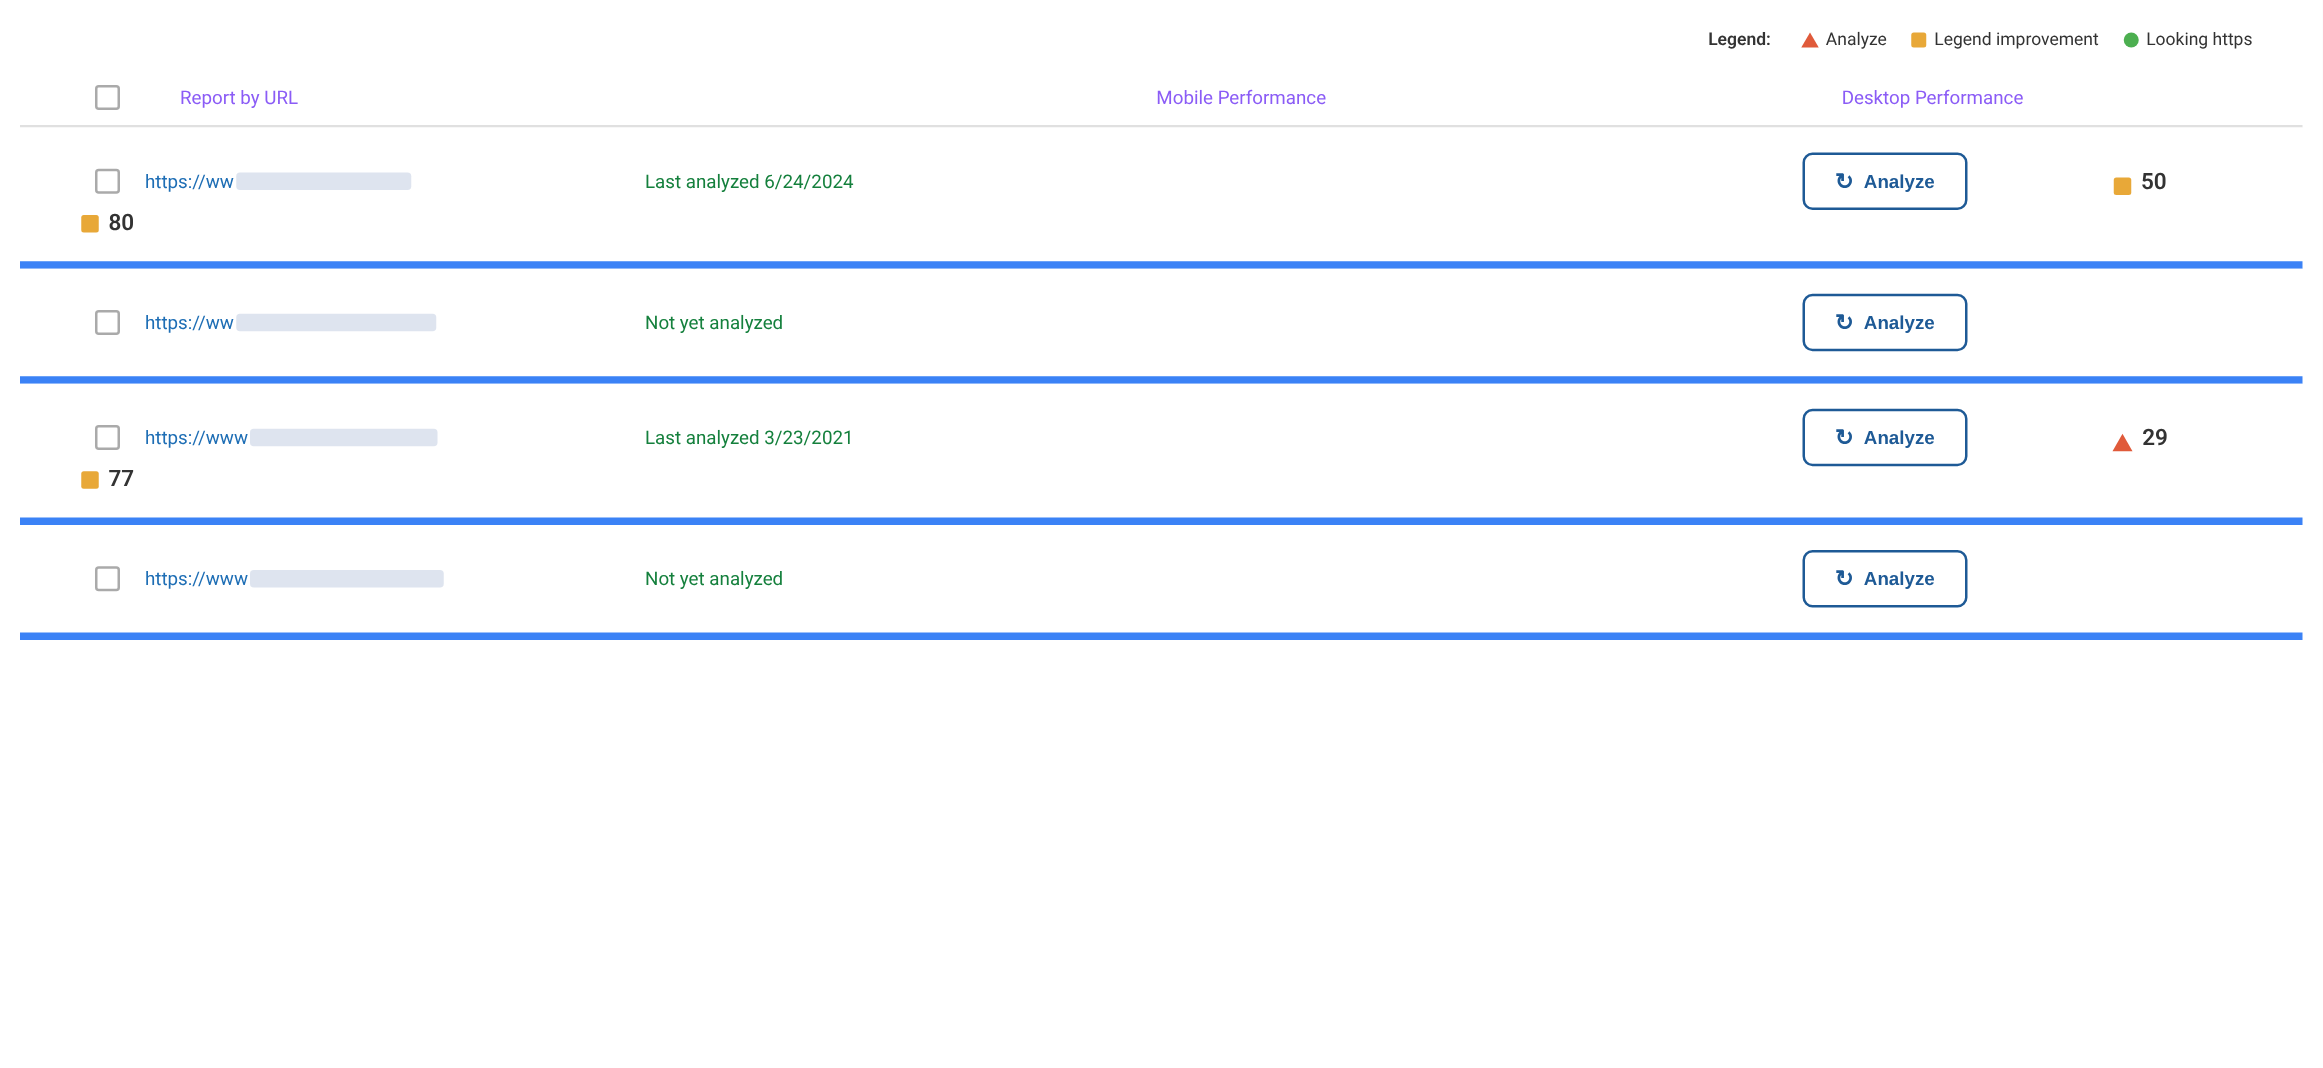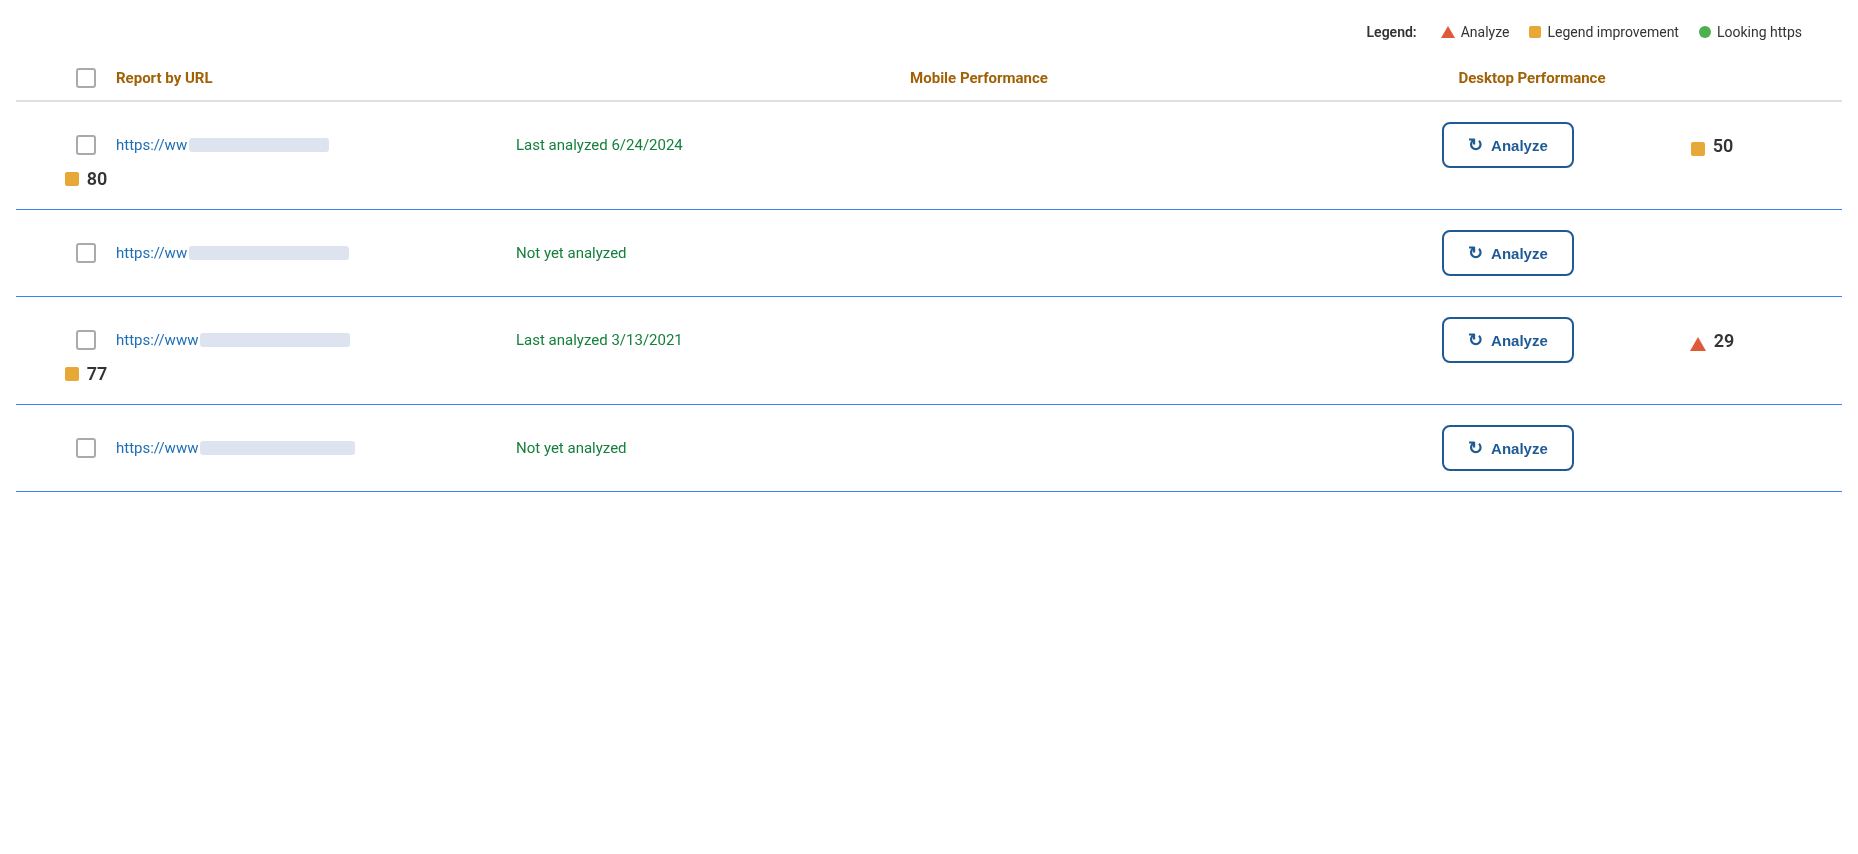--- a/index.html
+++ b/index.html
@@ -75,35 +75,36 @@
 
     .table-header {
       display: grid;
       grid-template-columns: 60px 400px 1fr 180px 180px;
       padding: 12px 40px;
       border-bottom: 2px solid #e0e0e0;
       align-items: center;
     }
 
     .table-header-cell {
-      font-weight: 700;
-      font-size: 15px;
-      color: #a16207;
+      font-weight: 400;
+      font-size: 15px;
+      color: #8b5cf6;
       text-align: left;
+      margin-left: 28px;
     }
 
     .table-header-cell.center {
       text-align: center;
     }
 
     .table-row {
       display: grid;
       grid-template-columns: 60px 400px 1fr 180px 180px;
       padding: 20px 40px;
-      border-bottom: 1px solid #3b82f6;
+      border-bottom: 6px solid #3b82f6;
       align-items: center;
       background: #fff;
     }
 
     .checkbox-cell {
       display: flex;
       align-items: center;
       justify-content: center;
     }
 
@@ -311,21 +312,21 @@
     <div class="table-row">
       <div class="checkbox-cell">
         <input type="checkbox" class="checkbox" style="">
       </div>
       <div class="url-cell">
         <a href="#" class="url-link">
           <span class="url-text">https://www</span>
           <span class="url-blur" style="width:150px;"></span>
         </a>
       </div>
-      <div class="status-cell">Last analyzed 3/13/2021</div>
+      <div class="status-cell">Last analyzed 3/23/2021</div>
       <div class="analyze-cell">
         <button class="analyze-btn">
           <span class="refresh-icon">↻</span>
           <span>Analyze</span>
         </button>
       </div>
       <div class="score-cell col-mobile">
         <span class="score-icon-critical"></span>
         <span>29</span>
       </div>

